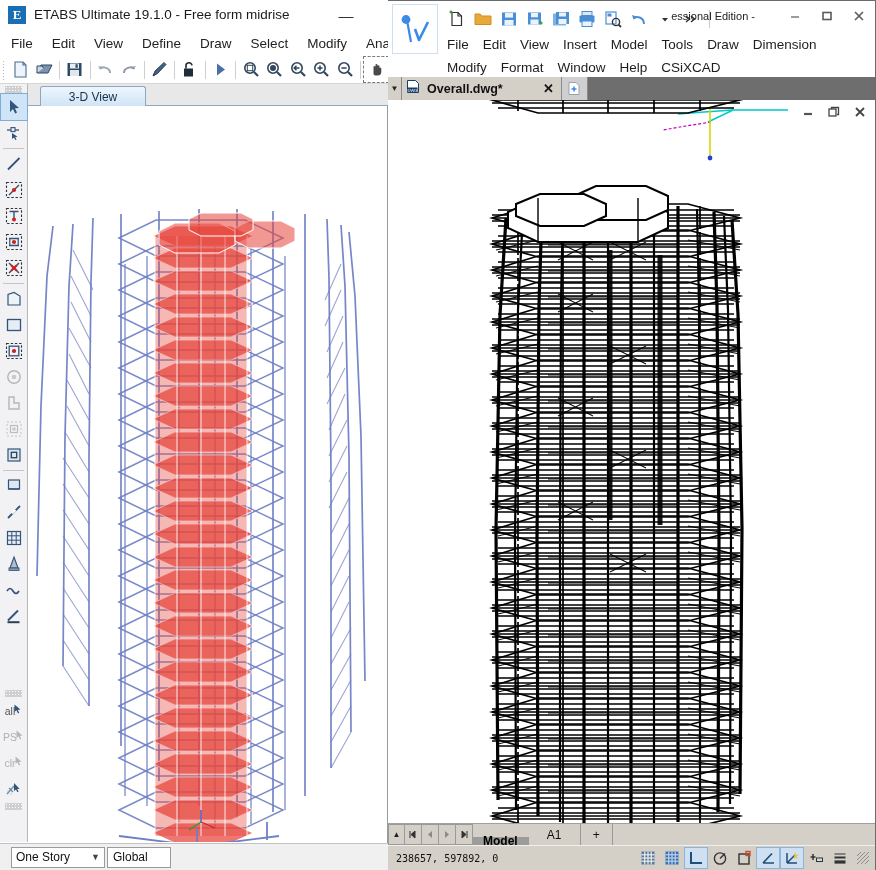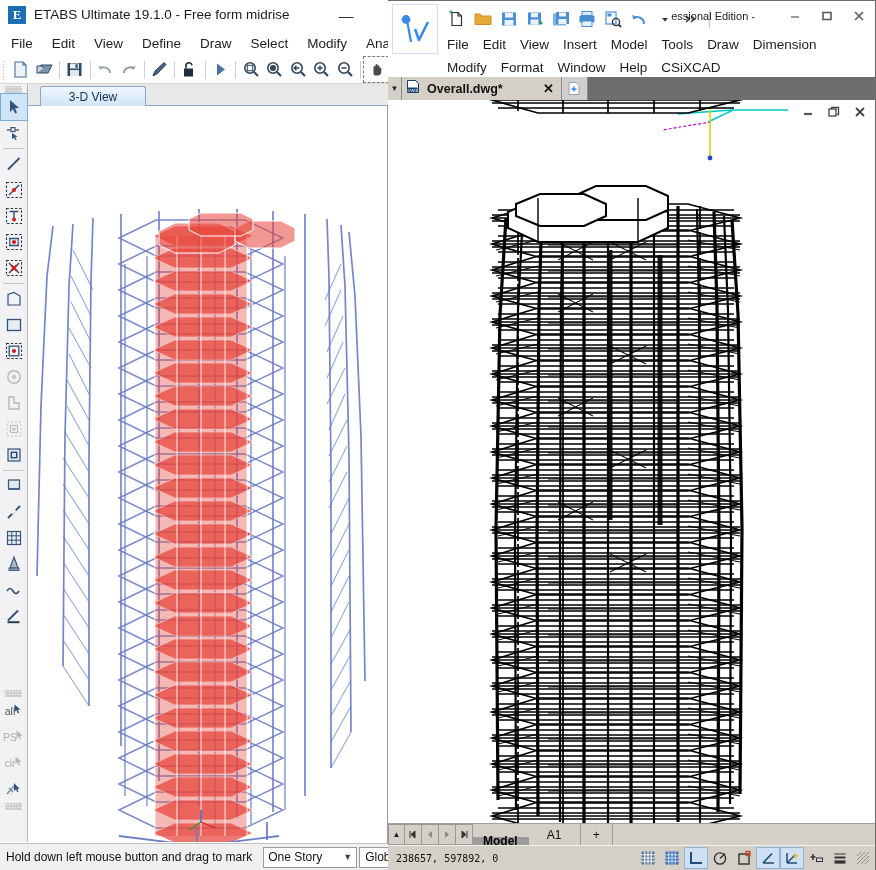--- a/index.html
+++ b/index.html
@@ -772,21 +772,20 @@
 
         <g stroke-width="1.2">
           <path d="M172 716 L160 724" stroke="#1f9d3a"></path>
           <path d="M172 716 L186 722" stroke="#cc2222"></path>
           <path d="M172 716 L172 704" stroke="#2246cc"></path>
         </g>
       </svg>
     </div>
 
     <div id="etabs-statusbar">
-      <div id="etabs-status-msg">Hold down left mouse button and drag to mark</div>
       <div class="status-combo">
         <span>One Story</span>
         <span class="chev">▼</span>
       </div>
       <div class="status-field">
         <span>Global</span>
       </div>
     </div>
   </div>
 

